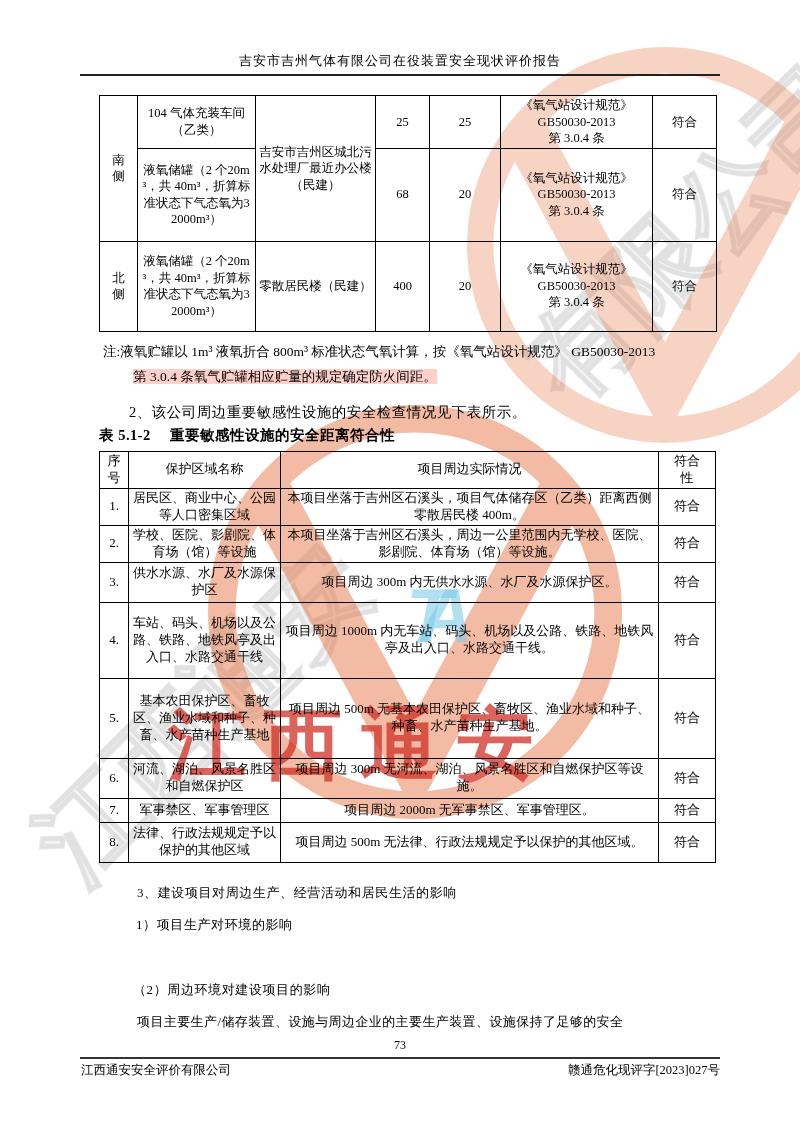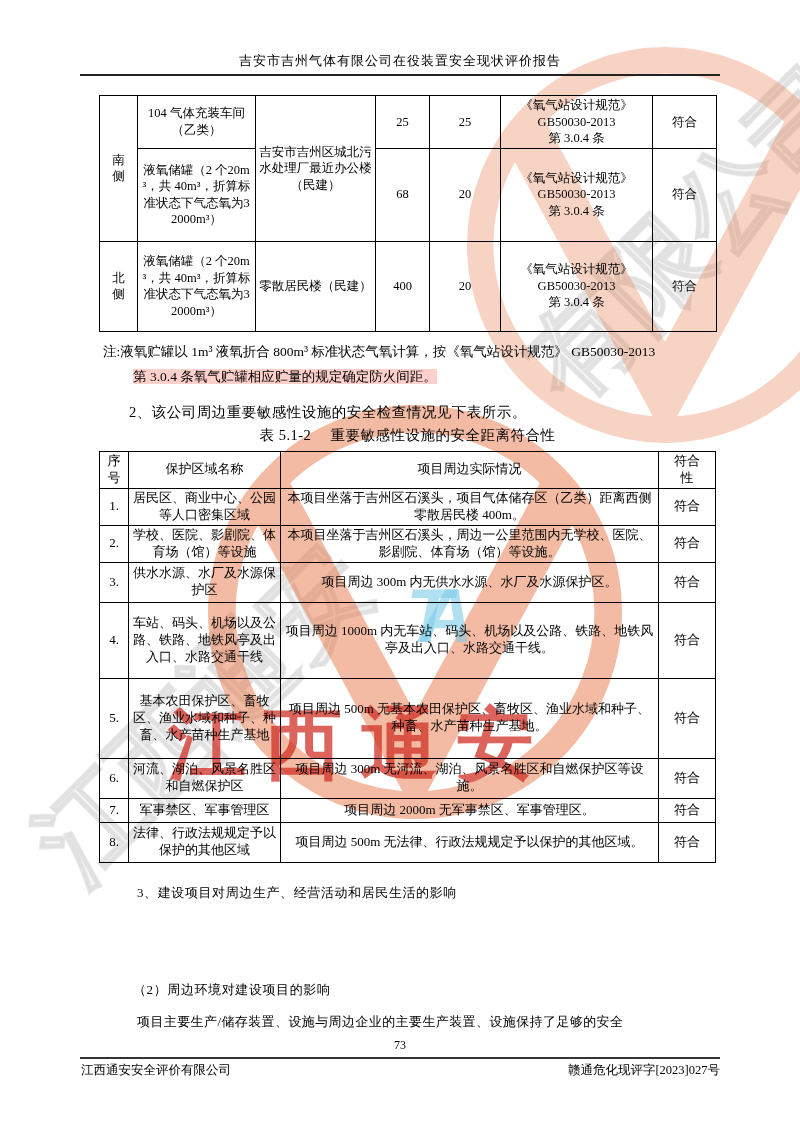--- a/index.html
+++ b/index.html
@@ -55,22 +55,22 @@
   .tbl1 table { width:617px; font-size:12.5px; line-height:1.32; }
   .tbl2 { position:absolute; left:99px; top:451px; }
   .tbl2 table { width:616px; font-size:13px; line-height:1.3; }
 
   
   .note { position:absolute; left:103px; top:341px; width:620px; font-size:13.5px; line-height:21px; }
   .note-line2 { margin-left:30px; margin-top:4px; }
   .hl { background:rgba(252,150,140,0.45); }
   .para-intro { position:absolute; left:129px; top:403px; font-size:14.5px; letter-spacing:0.5px; }
   .tbl2-title {
-    position:absolute; left:99px; top:426px; width:617px; text-align:center;
-    font-weight:normal; font-size:14.5px; letter-spacing:0.5px;
+    position:absolute; left:99px; top:426px; width:617px; 
+    font-weight:bold; font-size:14.5px; letter-spacing:0.5px;
   }
   .bp { position:absolute; font-size:13px; letter-spacing:0.6px; white-space:nowrap; }
   .bp1 { left:137px; top:884px; }
   .bp2 { left:136px; top:916px; }
   .bp3 { left:137px; top:949px; letter-spacing:0.4px; }
   .bp4 { left:133px; top:981px; }
   .bp5 { left:137px; top:1013px; letter-spacing:0.4px; }
 </style>
 </head>
 <body>
@@ -221,20 +221,21 @@
             <td>8.</td>
             <td>法律、行政法规规定予以保护的其他区域</td>
             <td>项目周边 500m 无法律、行政法规规定予以保护的其他区域。</td>
             <td>符合</td>
           </tr>
         </tbody>
       </table>
     </div>
 
     <div class="bp bp1">3、建设项目对周边生产、经营活动和居民生活的影响</div>
+    <div class="bp bp2">1）项目生产对环境的影响</div>
     <div class="bp bp4">（2）周边环境对建设项目的影响</div>
     <div class="bp bp5">项目主要生产/储存装置、设施与周边企业的主要生产装置、设施保持了足够的安全</div>
 
     <div class="page-number">73</div>
     <div class="footer-rule"></div>
     <div class="footer-left">江西通安安全评价有限公司</div>
     <div class="footer-right">赣通危化现评字[2023]027号</div>
 
   </div>
 </div>

